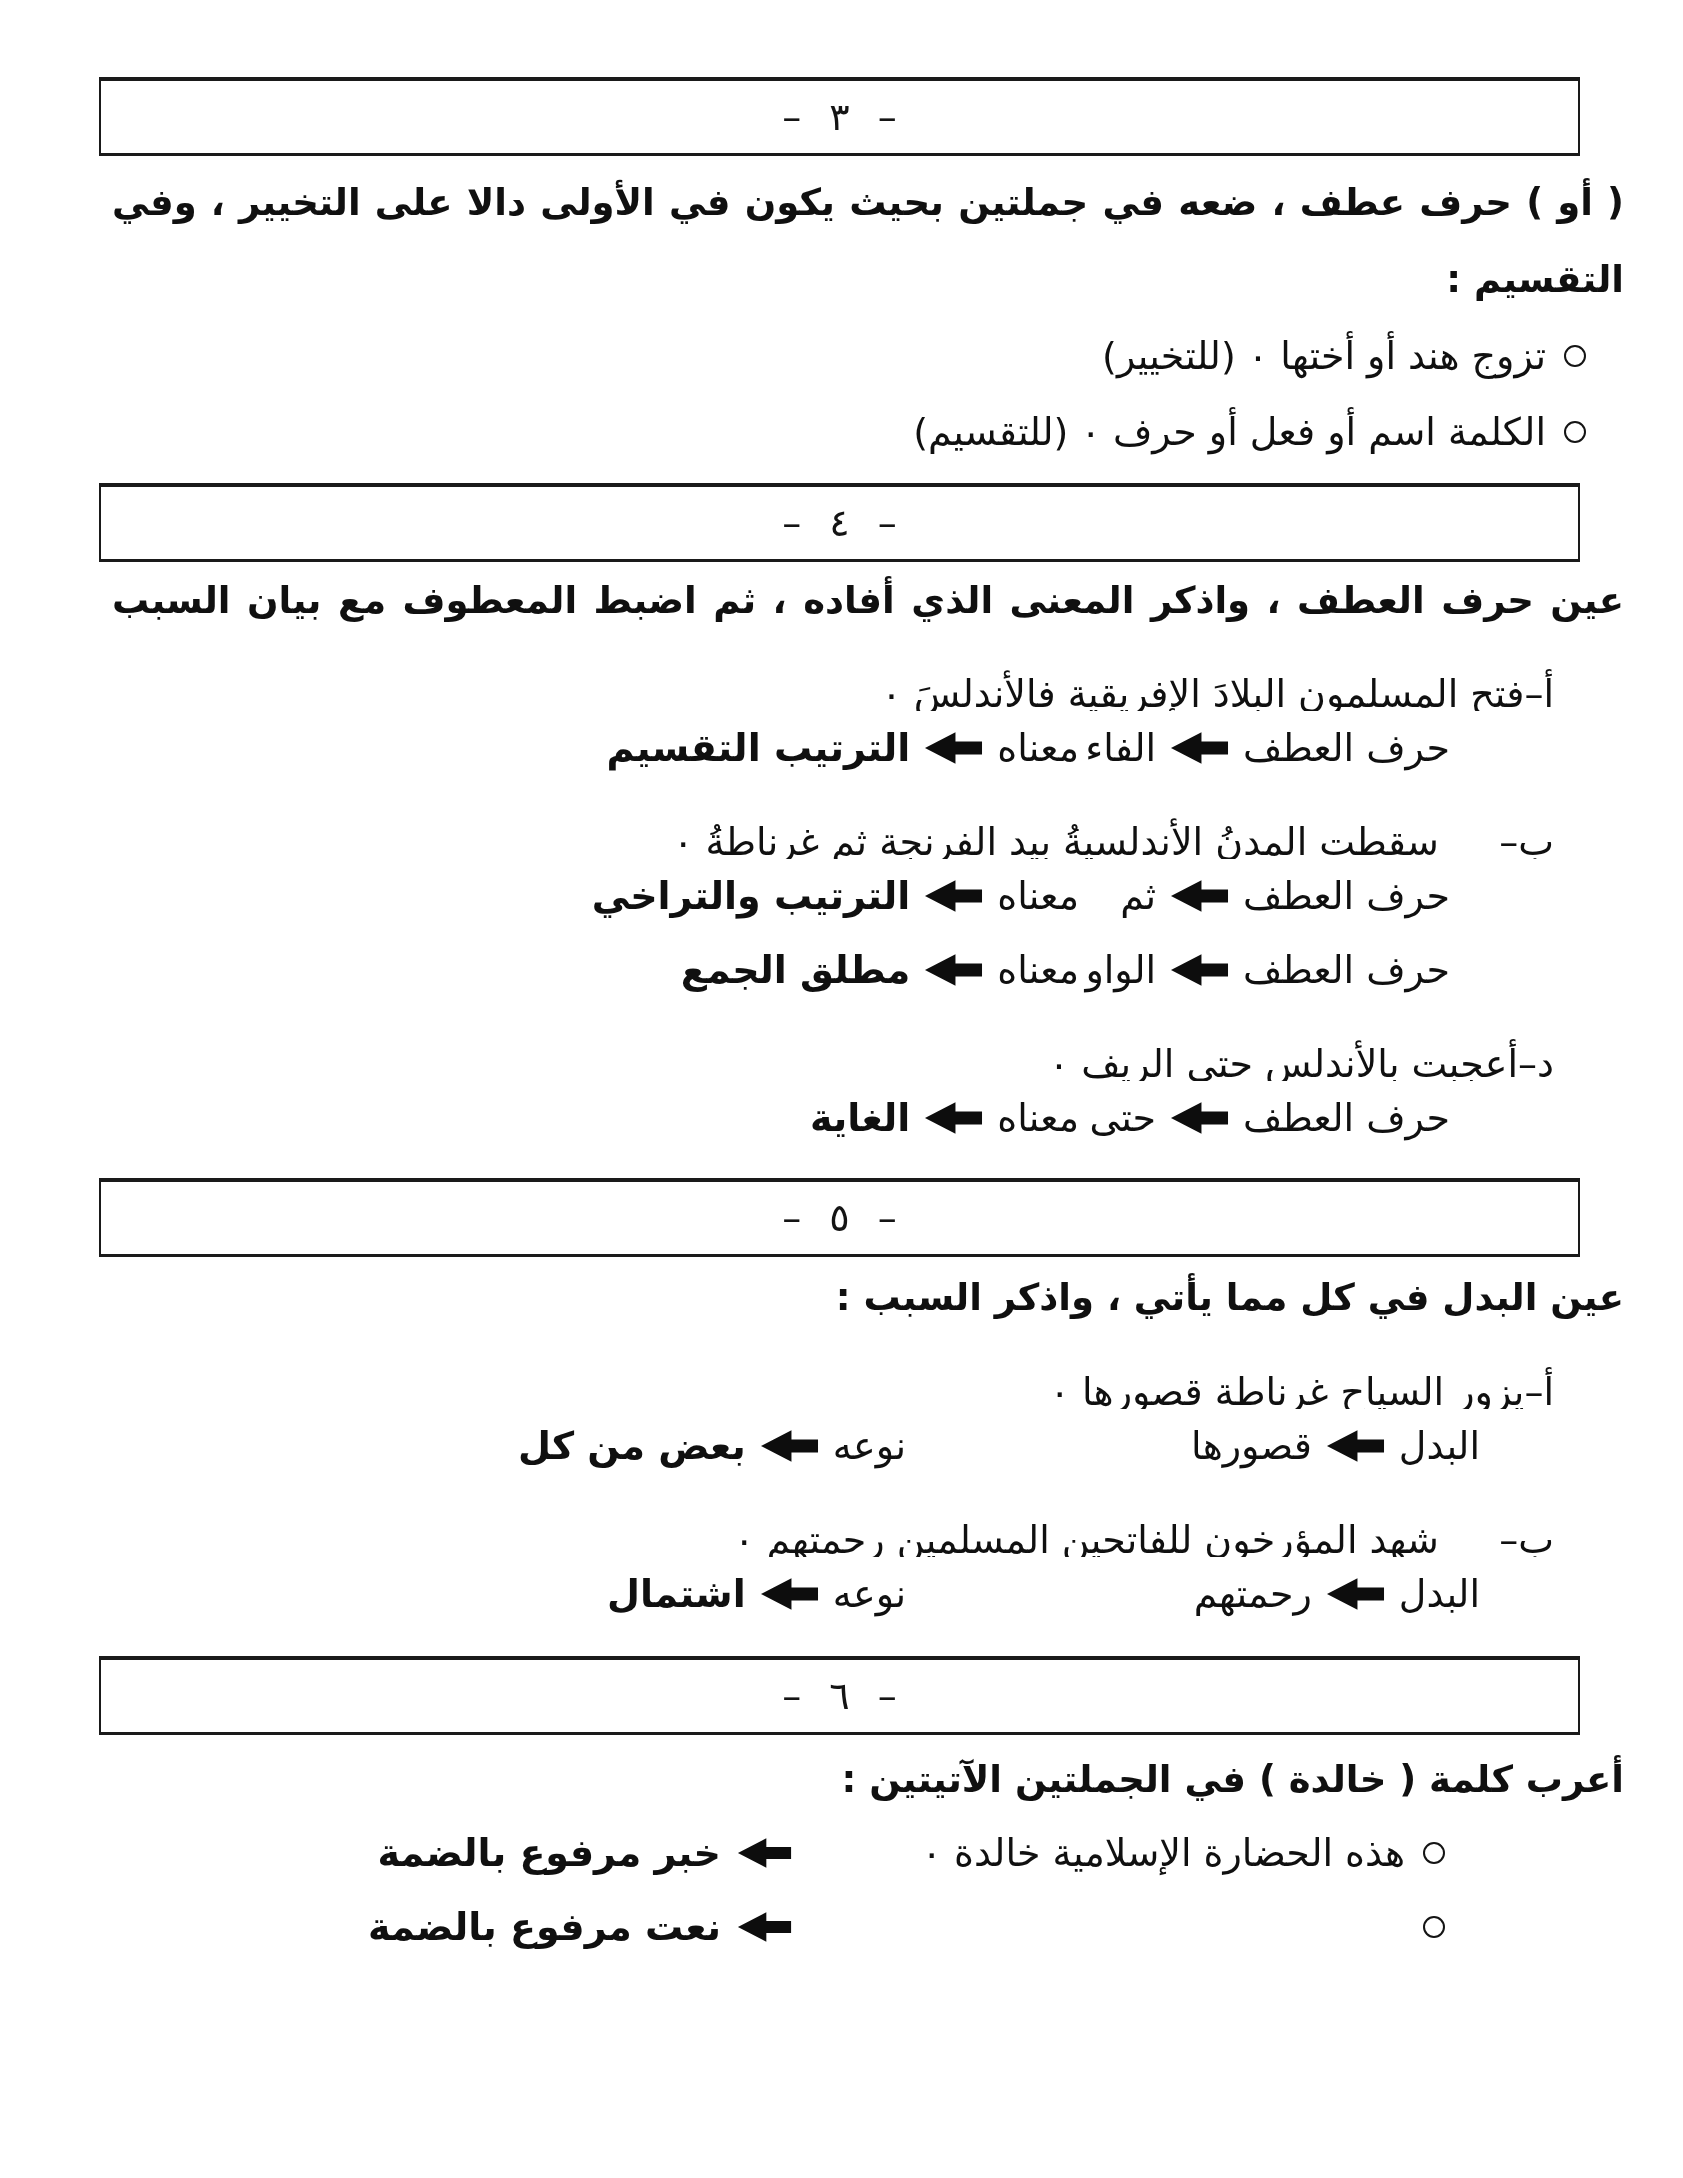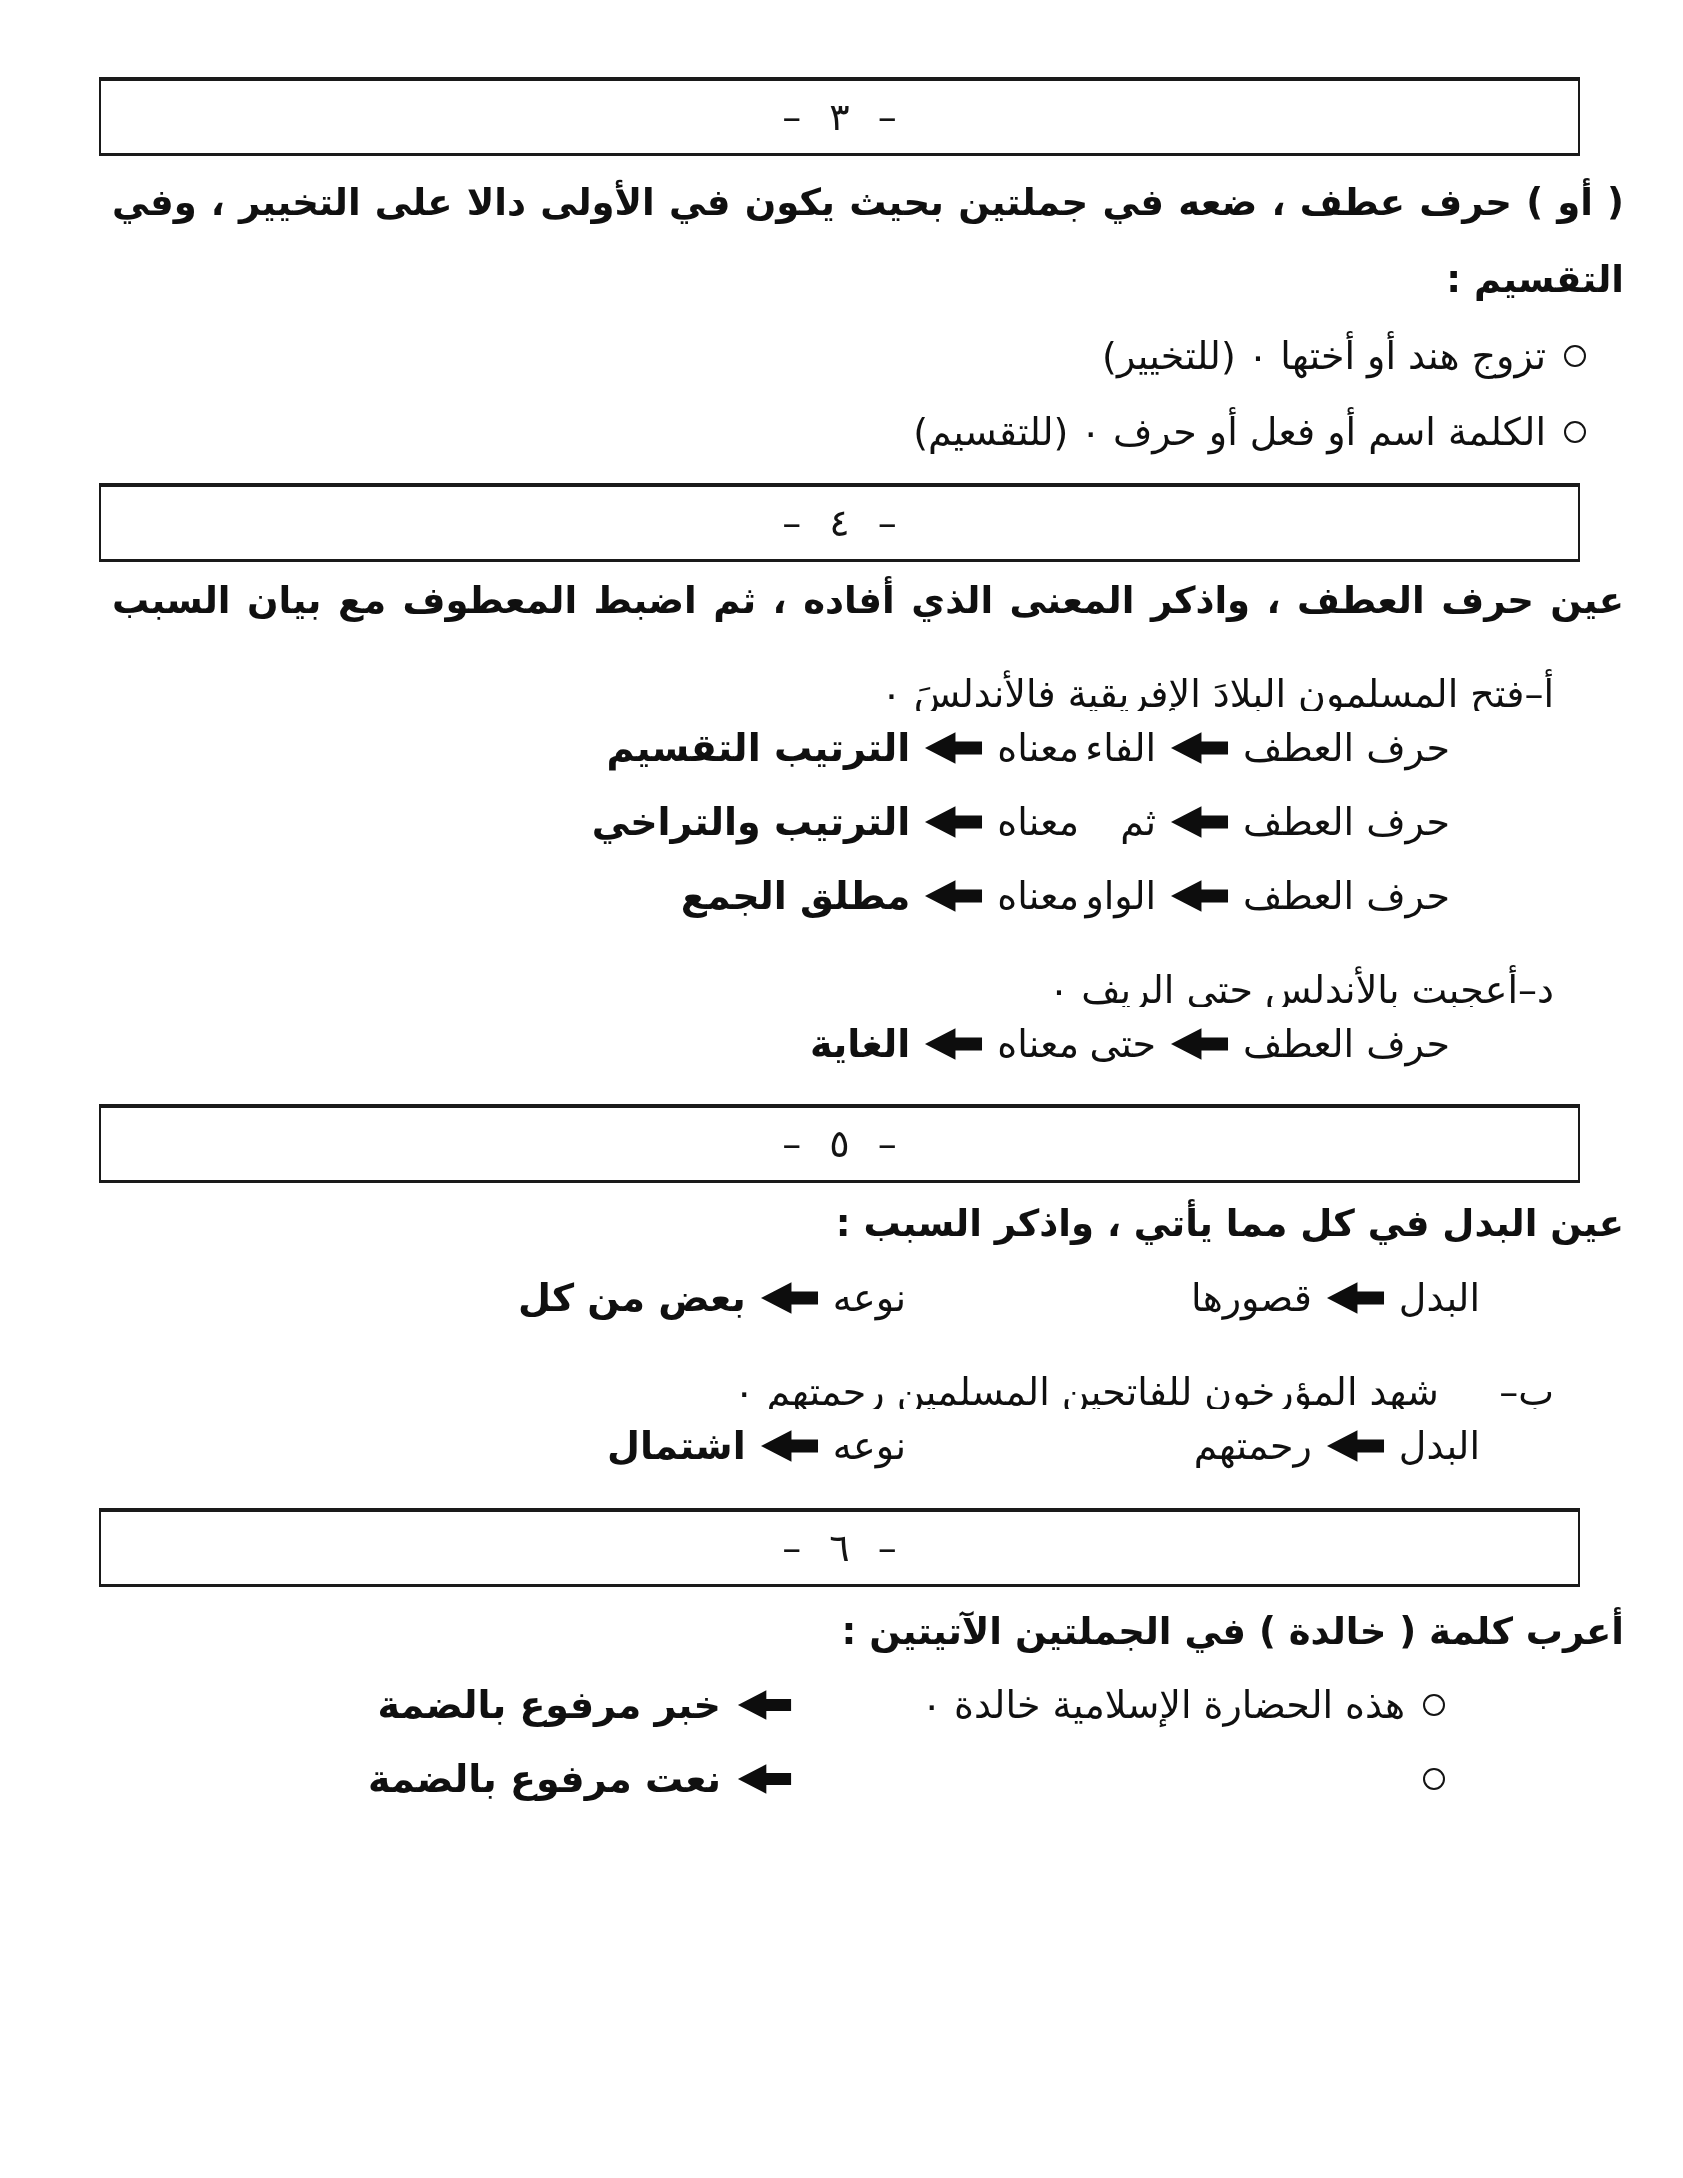--- a/index.html
+++ b/index.html
@@ -146,20 +146,23 @@
       <span>معناه</span>
       <span class="arrow">
           <svg width="59" height="34" viewBox="0 0 60 34">
             <path d="M1,17 L32,1 L32,10.5 L59,10.5 L59,23.5 L32,23.5 L32,33 Z" fill="#0d0d0d"></path>
           </svg>
         </span>
       <span class="val2">الترتيب التقسيم</span>
     </span>
   </div>
 
+  <div class="row item-row">
+    <span class="sent">ب–     سقطت المدنُ الأندلسيةُ بيد الفرنجة ثم غرناطةُ ٠</span>
+  </div>
   <div class="row ans-row">
     <span class="pair pair1 p1-4">
       <span>حرف العطف</span>
       <span class="arrow">
           <svg width="59" height="34" viewBox="0 0 60 34">
             <path d="M1,17 L32,1 L32,10.5 L59,10.5 L59,23.5 L32,23.5 L32,33 Z" fill="#0d0d0d"></path>
           </svg>
         </span>
       <span>ثم</span>
     </span>
@@ -222,20 +225,23 @@
 </div>
 
 <div class="num-box mt23">
   <span class="num-label">– ٥ –</span>
 </div>
 
 <div class="heading h5">عين البدل في كل مما يأتي ، واذكر السبب :</div>
 
 <div>
 
+  <div class="row item-row">
+    <span class="sent">أ–يزور السياح غرناطة قصورها ٠</span>
+  </div>
   <div class="row ans-row ans-row-5">
     <span class="pair pair1 p1-5">
       <span>البدل</span>
       <span class="arrow">
           <svg width="59" height="34" viewBox="0 0 60 34">
             <path d="M1,17 L32,1 L32,10.5 L59,10.5 L59,23.5 L32,23.5 L32,33 Z" fill="#0d0d0d"></path>
           </svg>
         </span>
       <span>قصورها</span>
     </span>

